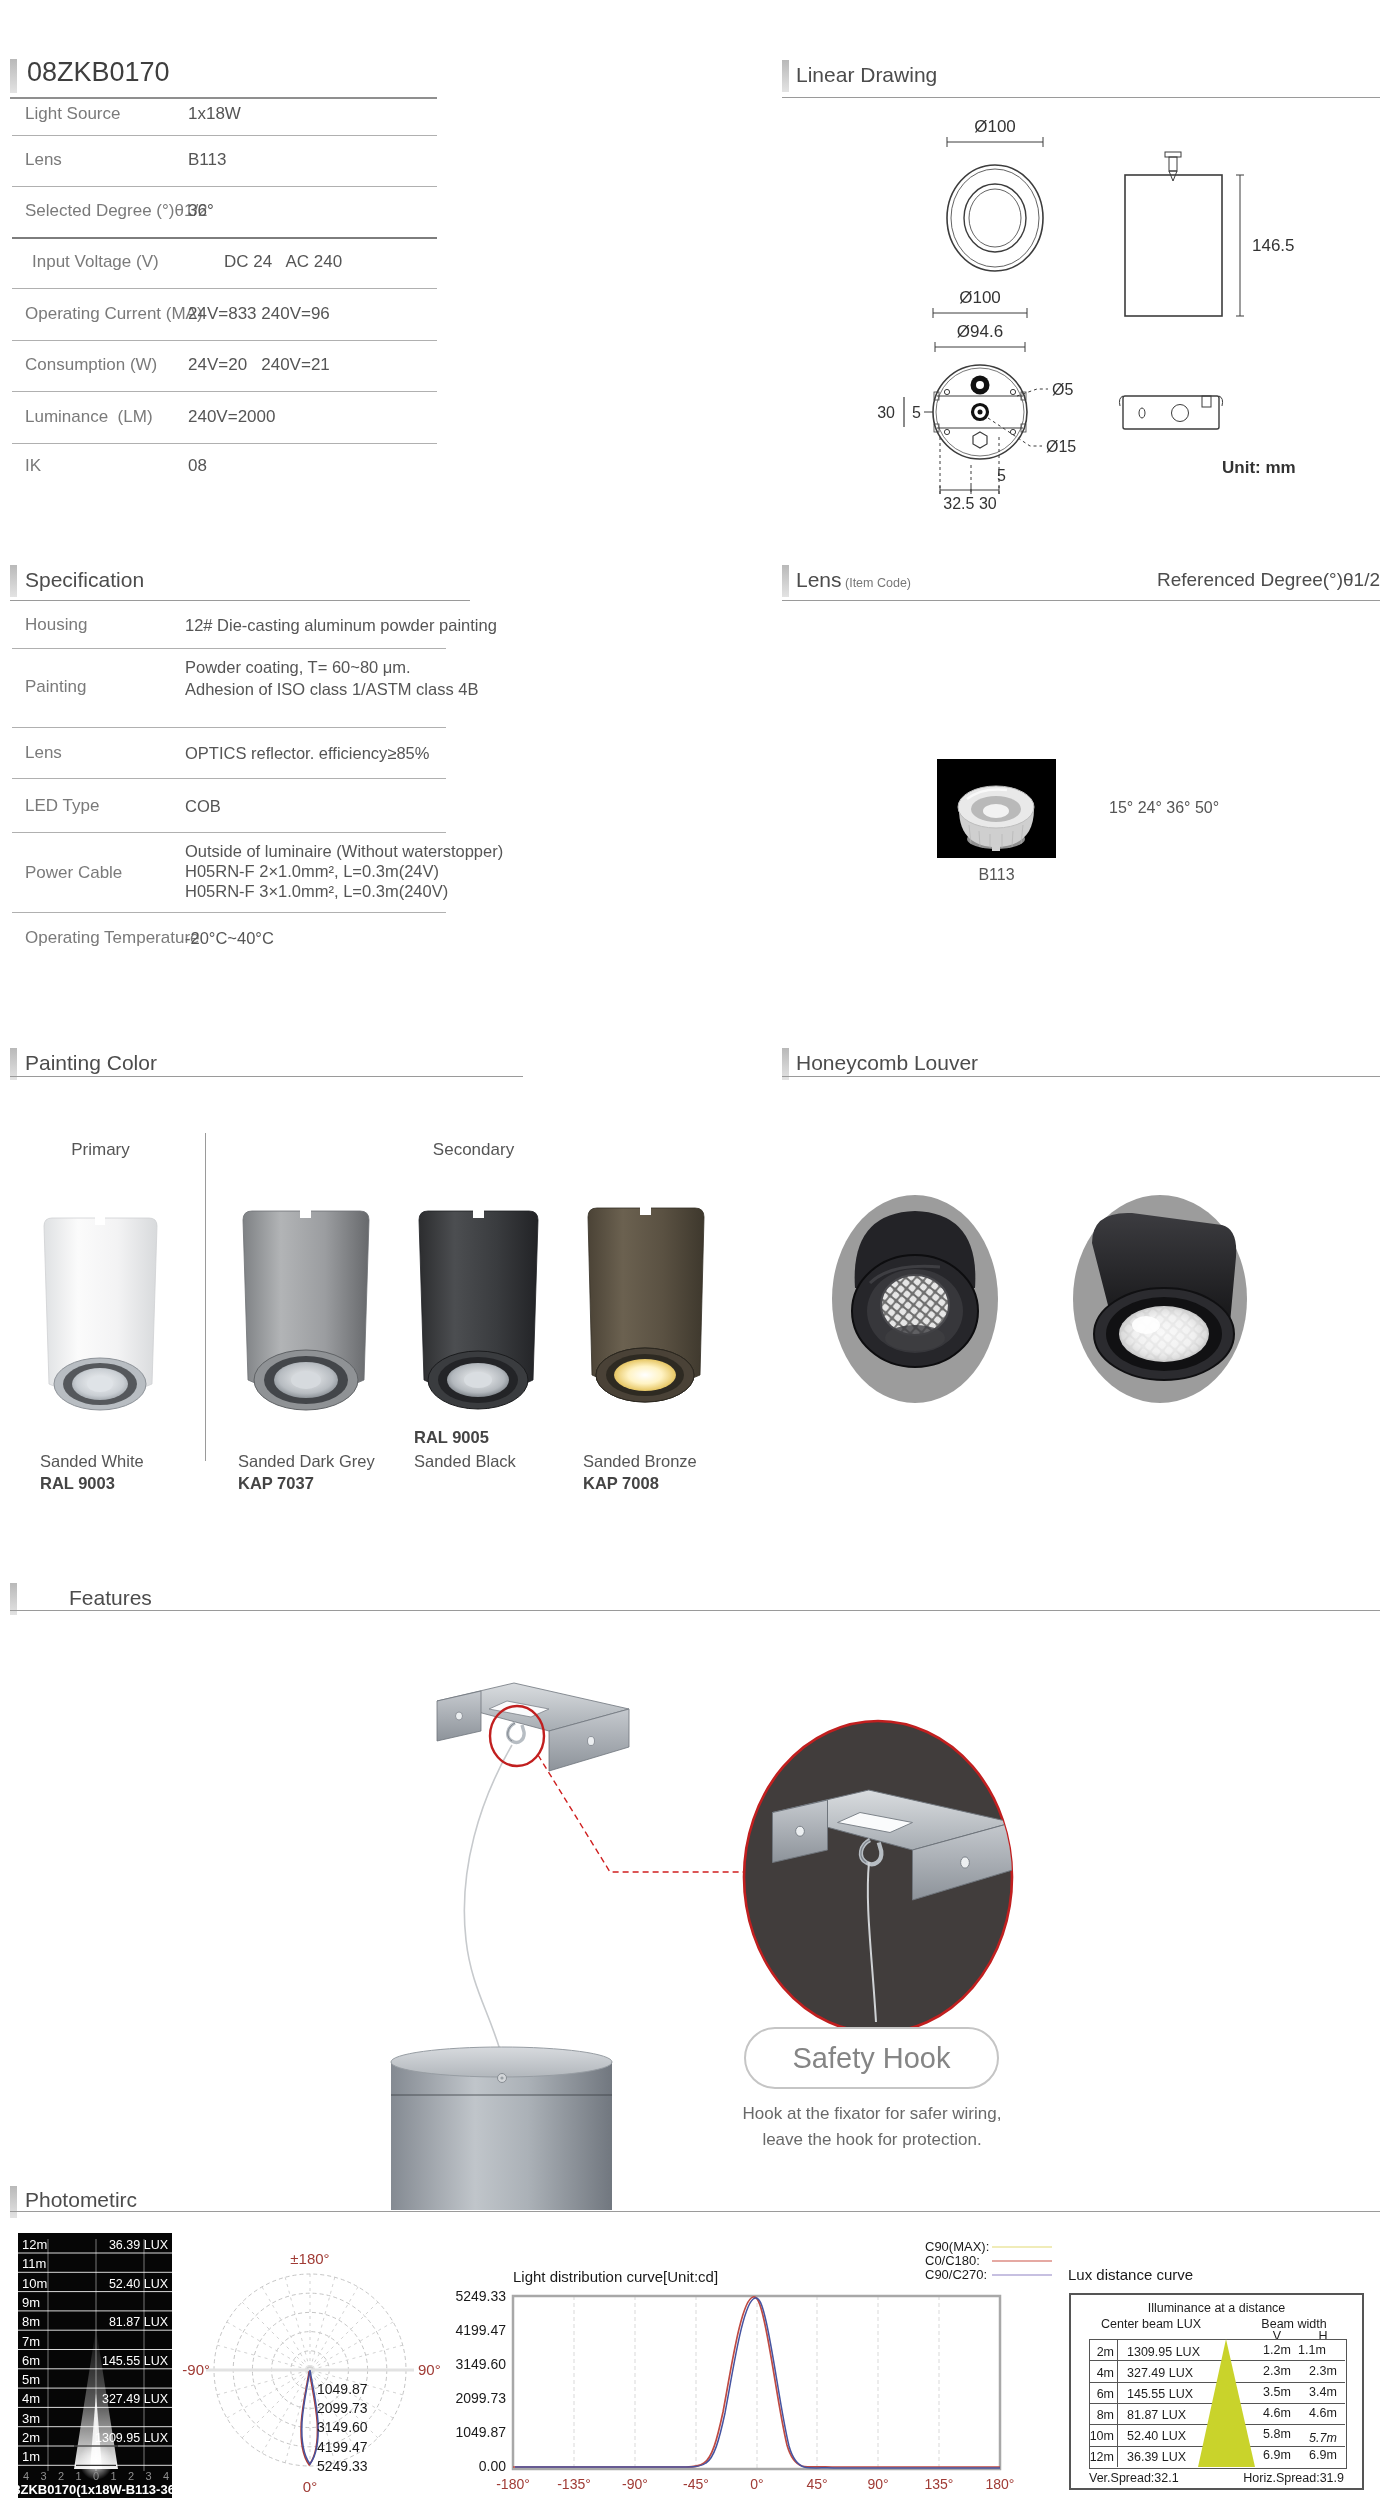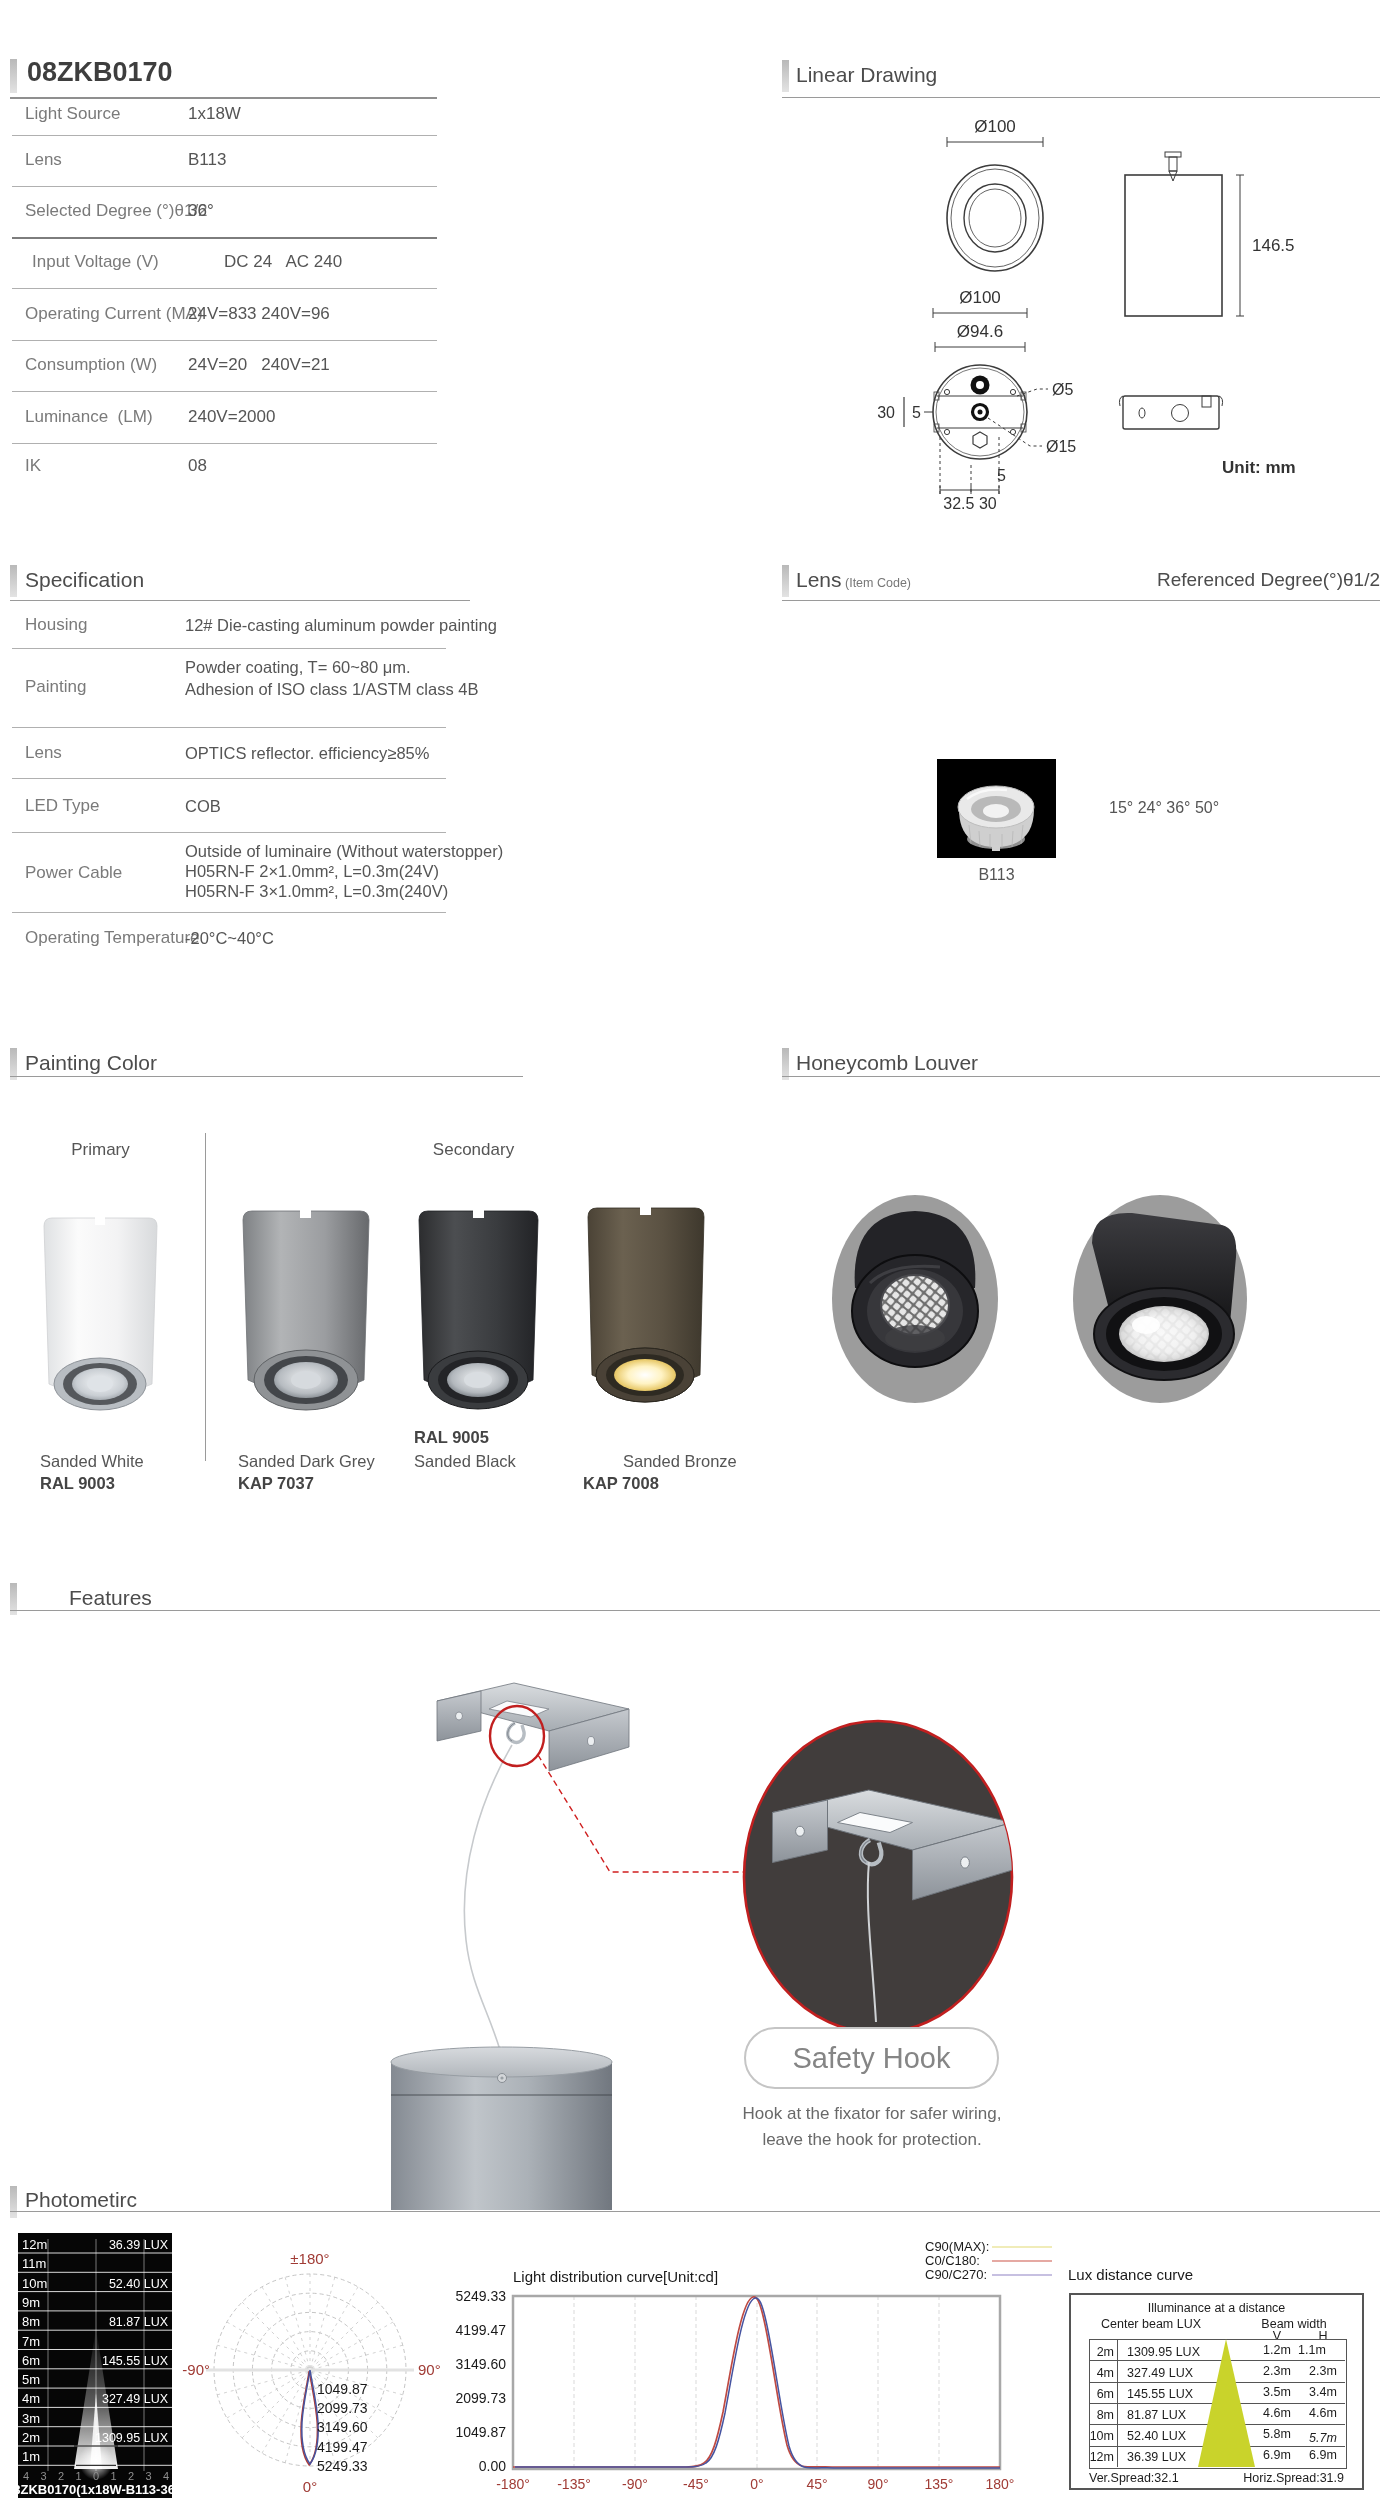--- a/index.html
+++ b/index.html
@@ -21,21 +21,21 @@
   .luxbox{position:absolute;border:2px solid #555;background:#fff;}
   .luxcell{position:absolute;font-size:12.5px;color:#1d1d1d;}
   svg text{font-family:"Liberation Sans", sans-serif;}
 </style>
 </head>
 <body>
 
 <div id="page">
 
   <div class="sec-bar" style="left:10px;top:59px;height:34px;"></div>
-  <div class="t" style="left:27px;top:57px;font-size:27px;font-weight:bold;color:#3e3e3e;">08ZKB0170</div>
+  <div class="t" style="left:27px;top:57px;font-size:27px;font-weight:normal;color:#3e3e3e;">08ZKB0170</div>
   <div class="abs" style="left:10px;top:97px;width:427px;border-top:2px solid #8f8f8f;"></div>
 
   <div class="t lbl" style="left:25px;top:104px;">Light Source</div>
   <div class="t val" style="left:188px;top:104px;">1x18W</div>
   <div class="sep" style="left:12px;top:135px;width:425px;"></div>
   <div class="t lbl" style="left:25px;top:150px;">Lens</div>
   <div class="t val" style="left:188px;top:150px;">B113</div>
   <div class="sep" style="left:12px;top:186px;width:425px;"></div>
   <div class="t lbl" style="left:25px;top:201px;">Selected Degree (°)θ1/2</div>
   <div class="t val" style="left:188px;top:201px;">36°</div>
@@ -287,21 +287,21 @@
     <ellipse cx="62" cy="170" rx="39" ry="21" fill="#2e2a22"></ellipse>
     <ellipse cx="62" cy="170" rx="31" ry="16" fill="url(#czl)"></ellipse>
   </svg>
 
   <div class="t pcname" style="left:40px;top:1452px;">Sanded White</div>
   <div class="t pccode" style="left:40px;top:1474px;">RAL 9003</div>
   <div class="t pcname" style="left:238px;top:1452px;">Sanded Dark Grey</div>
   <div class="t pccode" style="left:238px;top:1474px;">KAP 7037</div>
   <div class="t pcname" style="left:414px;top:1452px;">Sanded Black</div>
   <div class="t pccode" style="left:414px;top:1428px;">RAL 9005</div>
-  <div class="t pcname" style="left:583px;top:1452px;margin-left:40px;">Sanded Bronze</div>
+  <div class="t pcname" style="left:583px;top:1452px;">Sanded Bronze</div>
   <div class="t pccode" style="left:583px;top:1474px;">KAP 7008</div>
 
   <div class="sec-bar" style="left:782px;top:1048px;"></div>
   <div class="sec-title" style="left:796px;top:1051px;">Honeycomb Louver</div>
   <div class="sec-line" style="left:782px;top:1076px;width:598px;"></div>
 
   <svg class="abs" style="left:830px;top:1193px;" width="170" height="214" viewBox="0 0 170 214">
     <defs>
       <pattern id="honey1" width="8" height="8" patternUnits="userSpaceOnUse" patternTransform="rotate(40)">
         <rect width="8" height="8" fill="#6f6f6f"></rect>

